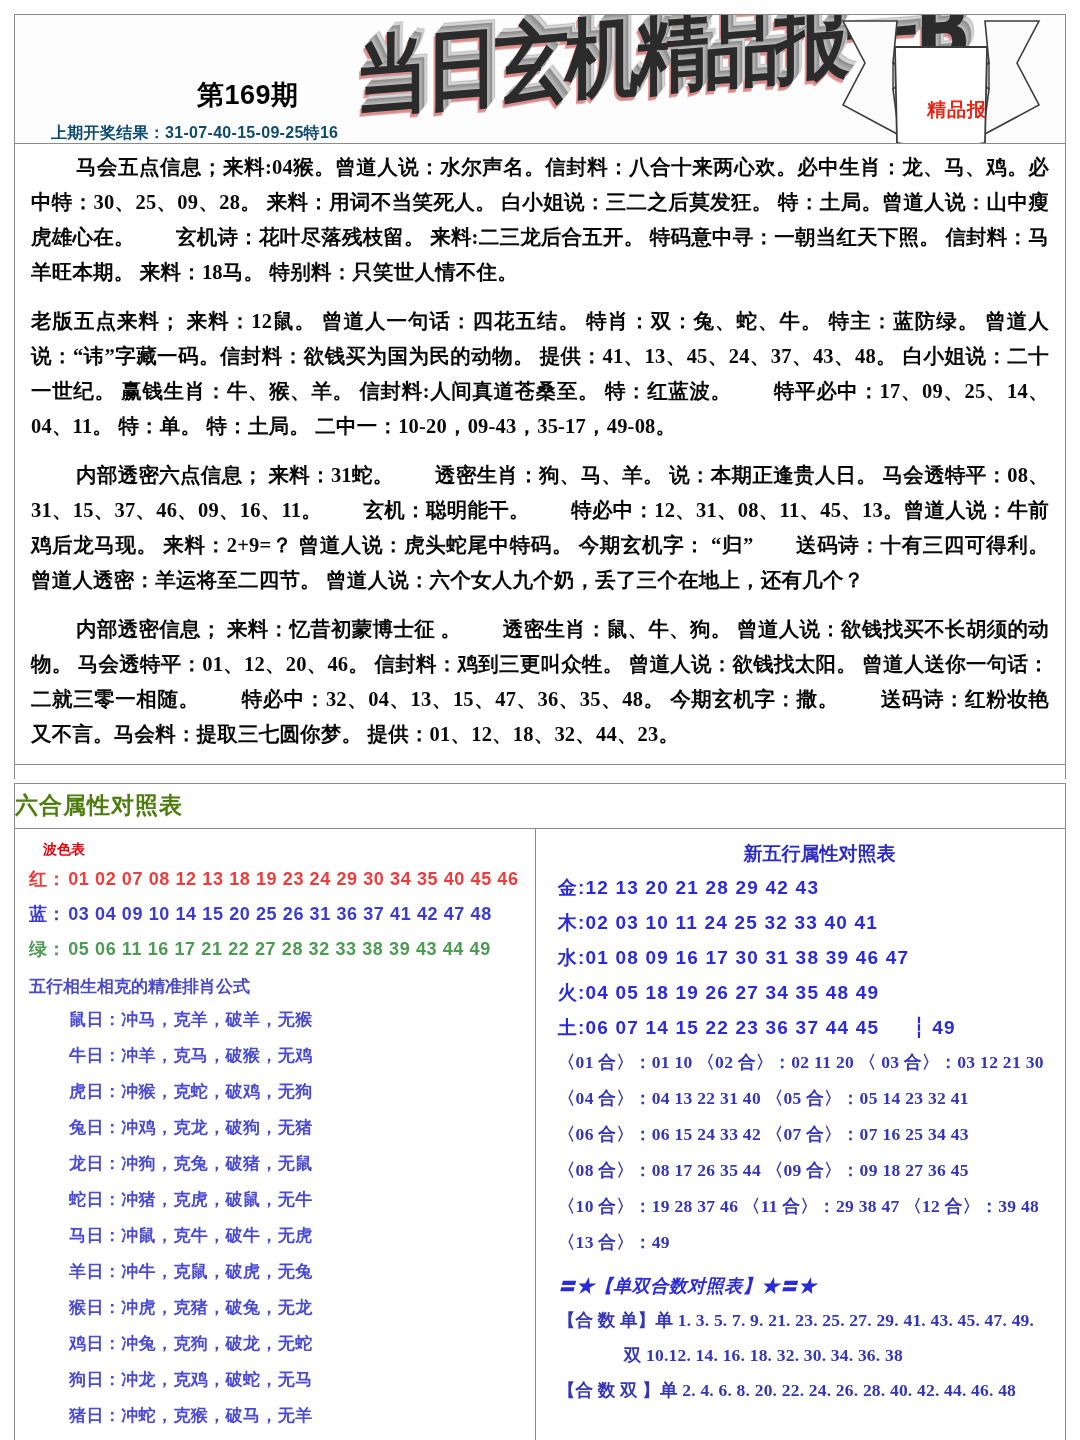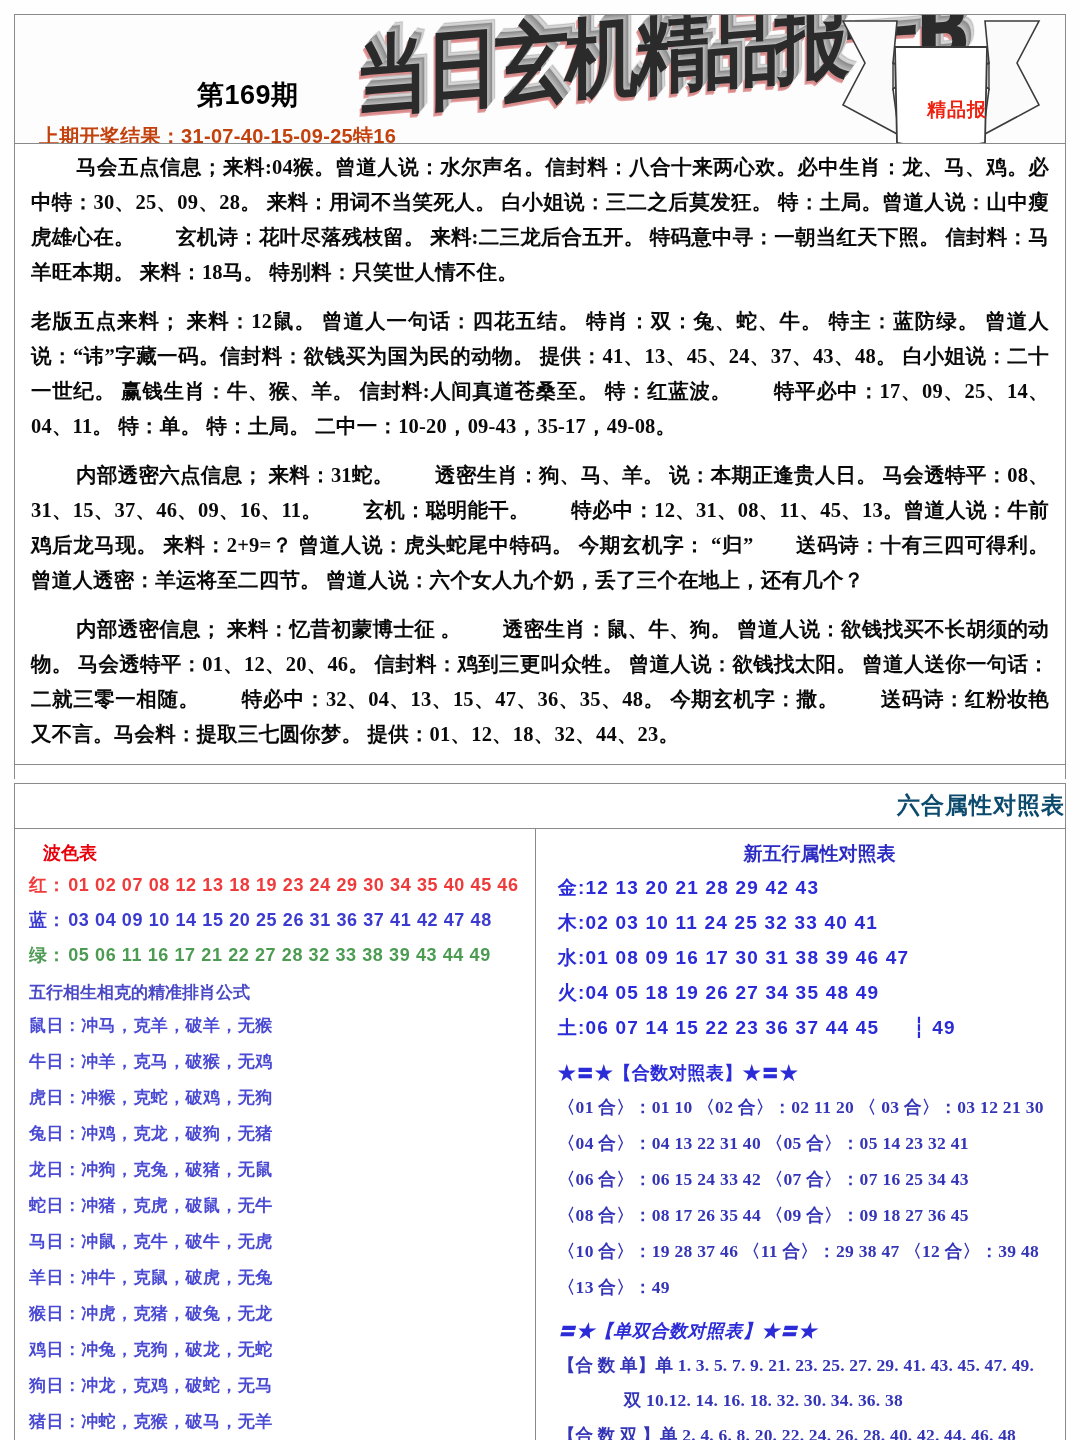--- a/index.html
+++ b/index.html
@@ -37,25 +37,25 @@
     left: 182px;
     top: 62px;
     font-size: 27px;
     font-weight: bold;
     color: #000;
     font-family: "Liberation Sans", sans-serif;
     letter-spacing: 0.5px;
   }
   .last-result {
     position: absolute;
-    left: 24px;
+    left: 36px;
     top: 108px;
-    font-size: 20px;
-    font-weight: bold;
-    color: #c2410c;
+    font-size: 16px;
+    font-weight: bold;
+    color: #0c4a6e;
     font-family: "Liberation Sans", sans-serif;
     white-space: nowrap;
     letter-spacing: 0.3px;
   }
   .title3d {
     position: absolute;
     left: 340px;
     top: 14px;
     font-size: 74px;
     font-weight: bold;
@@ -124,24 +124,24 @@
     background: #fff;
   }
 
   
   .tbl-wrap {
     border: 1px solid #8a8a8a;
     background: #fff;
     margin-top: 4px;
   }
   .tbl-title {
-    text-align: right;
+    text-align: left;
     font-size: 23px;
     font-weight: bold;
-    color: #0c4a6e;
+    color: #4d7c0f;
     font-family: "Liberation Sans", sans-serif;
     padding: 6px 0 7px 0;
     border-bottom: 1px solid #8a8a8a;
     letter-spacing: 1px;
   }
   .tbl-body {
     display: flex;
     min-height: 620px;
   }
   .col-left {
@@ -151,21 +151,21 @@
     padding: 10px 10px 10px 14px;
   }
   .col-right {
     flex: 1;
     box-sizing: border-box;
     padding: 10px 8px 10px 22px;
   }
 
   
   .bose-title {
-    font-size: 18px;
+    font-size: 14px;
     font-weight: bold;
     color: #e8000a;
     font-family: "Liberation Sans", sans-serif;
     margin: 2px 0 8px 14px;
   }
   .bose-row {
     font-size: 18px;
     font-weight: bold;
     font-family: "Liberation Sans", sans-serif;
     margin-bottom: 11px;
@@ -185,20 +185,21 @@
     margin: 14px 0 10px 0;
   }
   .formula-row {
     font-size: 17px;
     font-weight: bold;
     color: #4a4ad4;
     font-family: "Liberation Sans", sans-serif;
     margin-bottom: 13px;
     white-space: nowrap;
     letter-spacing: 0.4px;
+    margin-left: 40px;
   }
 
   
   .wx-title {
     font-size: 19px;
     font-weight: bold;
     color: #2b2bc4;
     font-family: "Liberation Sans", sans-serif;
     margin: 2px 0 8px 24px;
     text-align: center;
@@ -326,21 +327,20 @@
         <div class="wx-row">
           <span>水:</span><span>01 08 09 16 17 30 31 38 39 46 47</span>
         </div>
         <div class="wx-row">
           <span>火:</span><span>04 05 18 19 26 27 34 35 48 49</span>
         </div>
         <div class="wx-row">
           <span>土:</span><span>06 07 14 15 22 23 36 37 44 45</span><span class="wx-extra">┆ 49</span>
         </div>
 
-        <div class="hs-head">★〓★【合数对照表】★〓★</div>
         <div class="hs-row">〈01 合〉：01 10 〈02 合〉：02 11 20 〈 03 合〉：03 12 21 30</div>
         <div class="hs-row">〈04 合〉：04 13 22 31 40 〈05 合〉：05 14 23 32 41</div>
         <div class="hs-row">〈06 合〉：06 15 24 33 42 〈07 合〉：07 16 25 34 43</div>
         <div class="hs-row">〈08 合〉：08 17 26 35 44 〈09 合〉：09 18 27 36 45</div>
         <div class="hs-row">〈10 合〉：19 28 37 46 〈11 合〉：29 38 47 〈12 合〉：39 48</div>
         <div class="hs-row">〈13 合〉：49</div>
 
         <div class="ds-head">〓★【单双合数对照表】★〓★</div>
         <div class="ds-row">【合 数 单】单 1. 3. 5. 7. 9. 21. 23. 25. 27. 29. 41. 43. 45. 47. 49.</div>
         <div class="ds-row indent">双 10.12. 14. 16. 18. 32. 30. 34. 36. 38</div>

